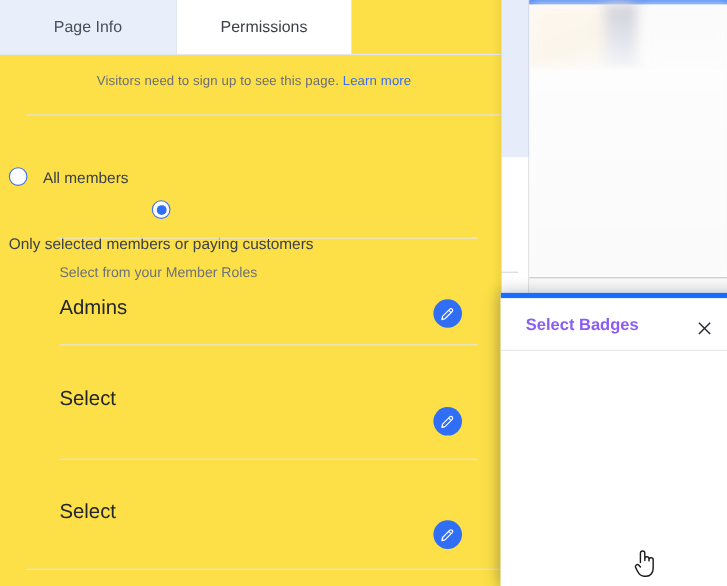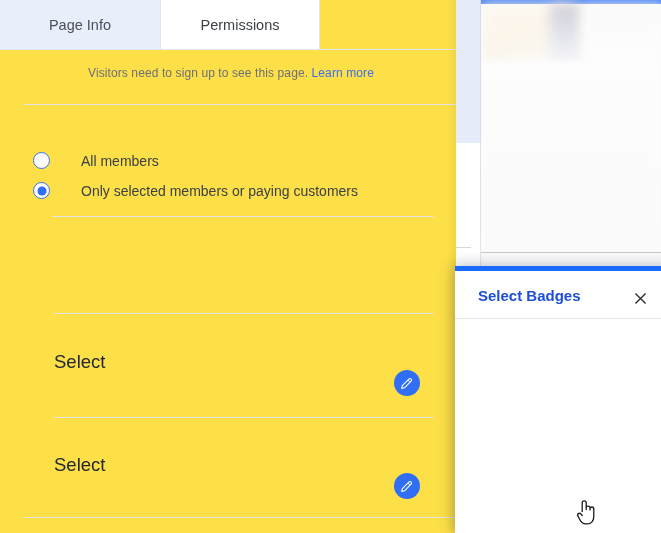--- a/index.html
+++ b/index.html
@@ -121,27 +121,27 @@
     position: absolute; background: #e4e4e6; height: 1px;
   }
   .rule-top { left: 24px; top: 104px; width: 432px; }
 
   .question {
     position: absolute; left: 24px; top: 123px;
     font-size: 13.5px; color: #4d525a;
   }
 
   .radio-row {
-    position: absolute; left: 33px;
-    display: flex; align-items: center; gap: 31px;
+    position: absolute; left: 8px;
+    display: flex; align-items: center; gap: 14px;
     cursor: pointer;
     justify-content: flex-end;
   }
   .radio-row.r1 { top: 152px; }
-  .radio-row.r2 { top: 182px; }
+  .radio-row.r2 { top: 182px; flex-direction: column; }
   .radio {
     width: 17px; height: 17px; border-radius: 50%;
     border: 1.7px solid #3b6ef0;
     background: #fff;
     flex: none;
     position: relative;
   }
   .radio.checked::after {
     content: "";
     position: absolute; left: 50%; top: 50%;
@@ -191,21 +191,21 @@
     background: #ffffff;
     box-shadow: -4px 0 14px rgba(20,30,60,0.16), 0 -3px 12px rgba(20,30,60,0.10);
     overflow: hidden;
   }
   .dialog-accent {
     position: absolute; left: 0; top: 0; width: 230px; height: 5px;
     background: #1a6bff;
   }
   .dialog-title {
     position: absolute; left: 23px; top: 21px;
-    font-size: 15px; font-weight: bold; color: #1d4ed8;
+    font-size: 15px; font-weight: bold; color: #8b5cf6;
   }
   .dialog-close {
     position: absolute; left: 175px; top: 22px;
     width: 20px; height: 20px;
     display: flex; align-items: center; justify-content: center;
     cursor: pointer;
     color: #2b2f36;
   }
   .dialog-hr {
     position: absolute; background: #e6e6e8; height: 1px;
@@ -262,20 +262,30 @@
       <span class="radio-label">All members</span>
     </div>
 
     <div class="radio-row r2">
       <span class="radio checked"></span>
       <span class="radio-label">Only selected members or paying customers</span>
     </div>
 
     <div class="rule rule-mid"></div>
 
+    <div class="block block-b1">
+      <div class="block-caption">Select from your Member Roles</div>
+      <div class="block-value">Admins</div>
+      <button class="edit-btn">
+        <svg width="14" height="14" viewBox="0 0 24 24">
+          <path d="M4 16.5 15.3 5.2a2.6 2.6 0 0 1 3.7 3.7L7.7 20.2 3 21.5z" fill="none" stroke="#ffffff" stroke-width="1.9" stroke-linejoin="round"></path>
+          <path d="M13.6 7 17.2 10.6" fill="none" stroke="#ffffff" stroke-width="1.6"></path>
+        </svg>
+      </button>
+    </div>
     <div class="rule rule-b1"></div>
 
     <div class="block block-b2">
       <div class="block-value">Select</div>
       <button class="edit-btn">
         <svg width="14" height="14" viewBox="0 0 24 24">
           <path d="M4 16.5 15.3 5.2a2.6 2.6 0 0 1 3.7 3.7L7.7 20.2 3 21.5z" fill="none" stroke="#ffffff" stroke-width="1.9" stroke-linejoin="round"></path>
           <path d="M13.6 7 17.2 10.6" fill="none" stroke="#ffffff" stroke-width="1.6"></path>
         </svg>
       </button>

